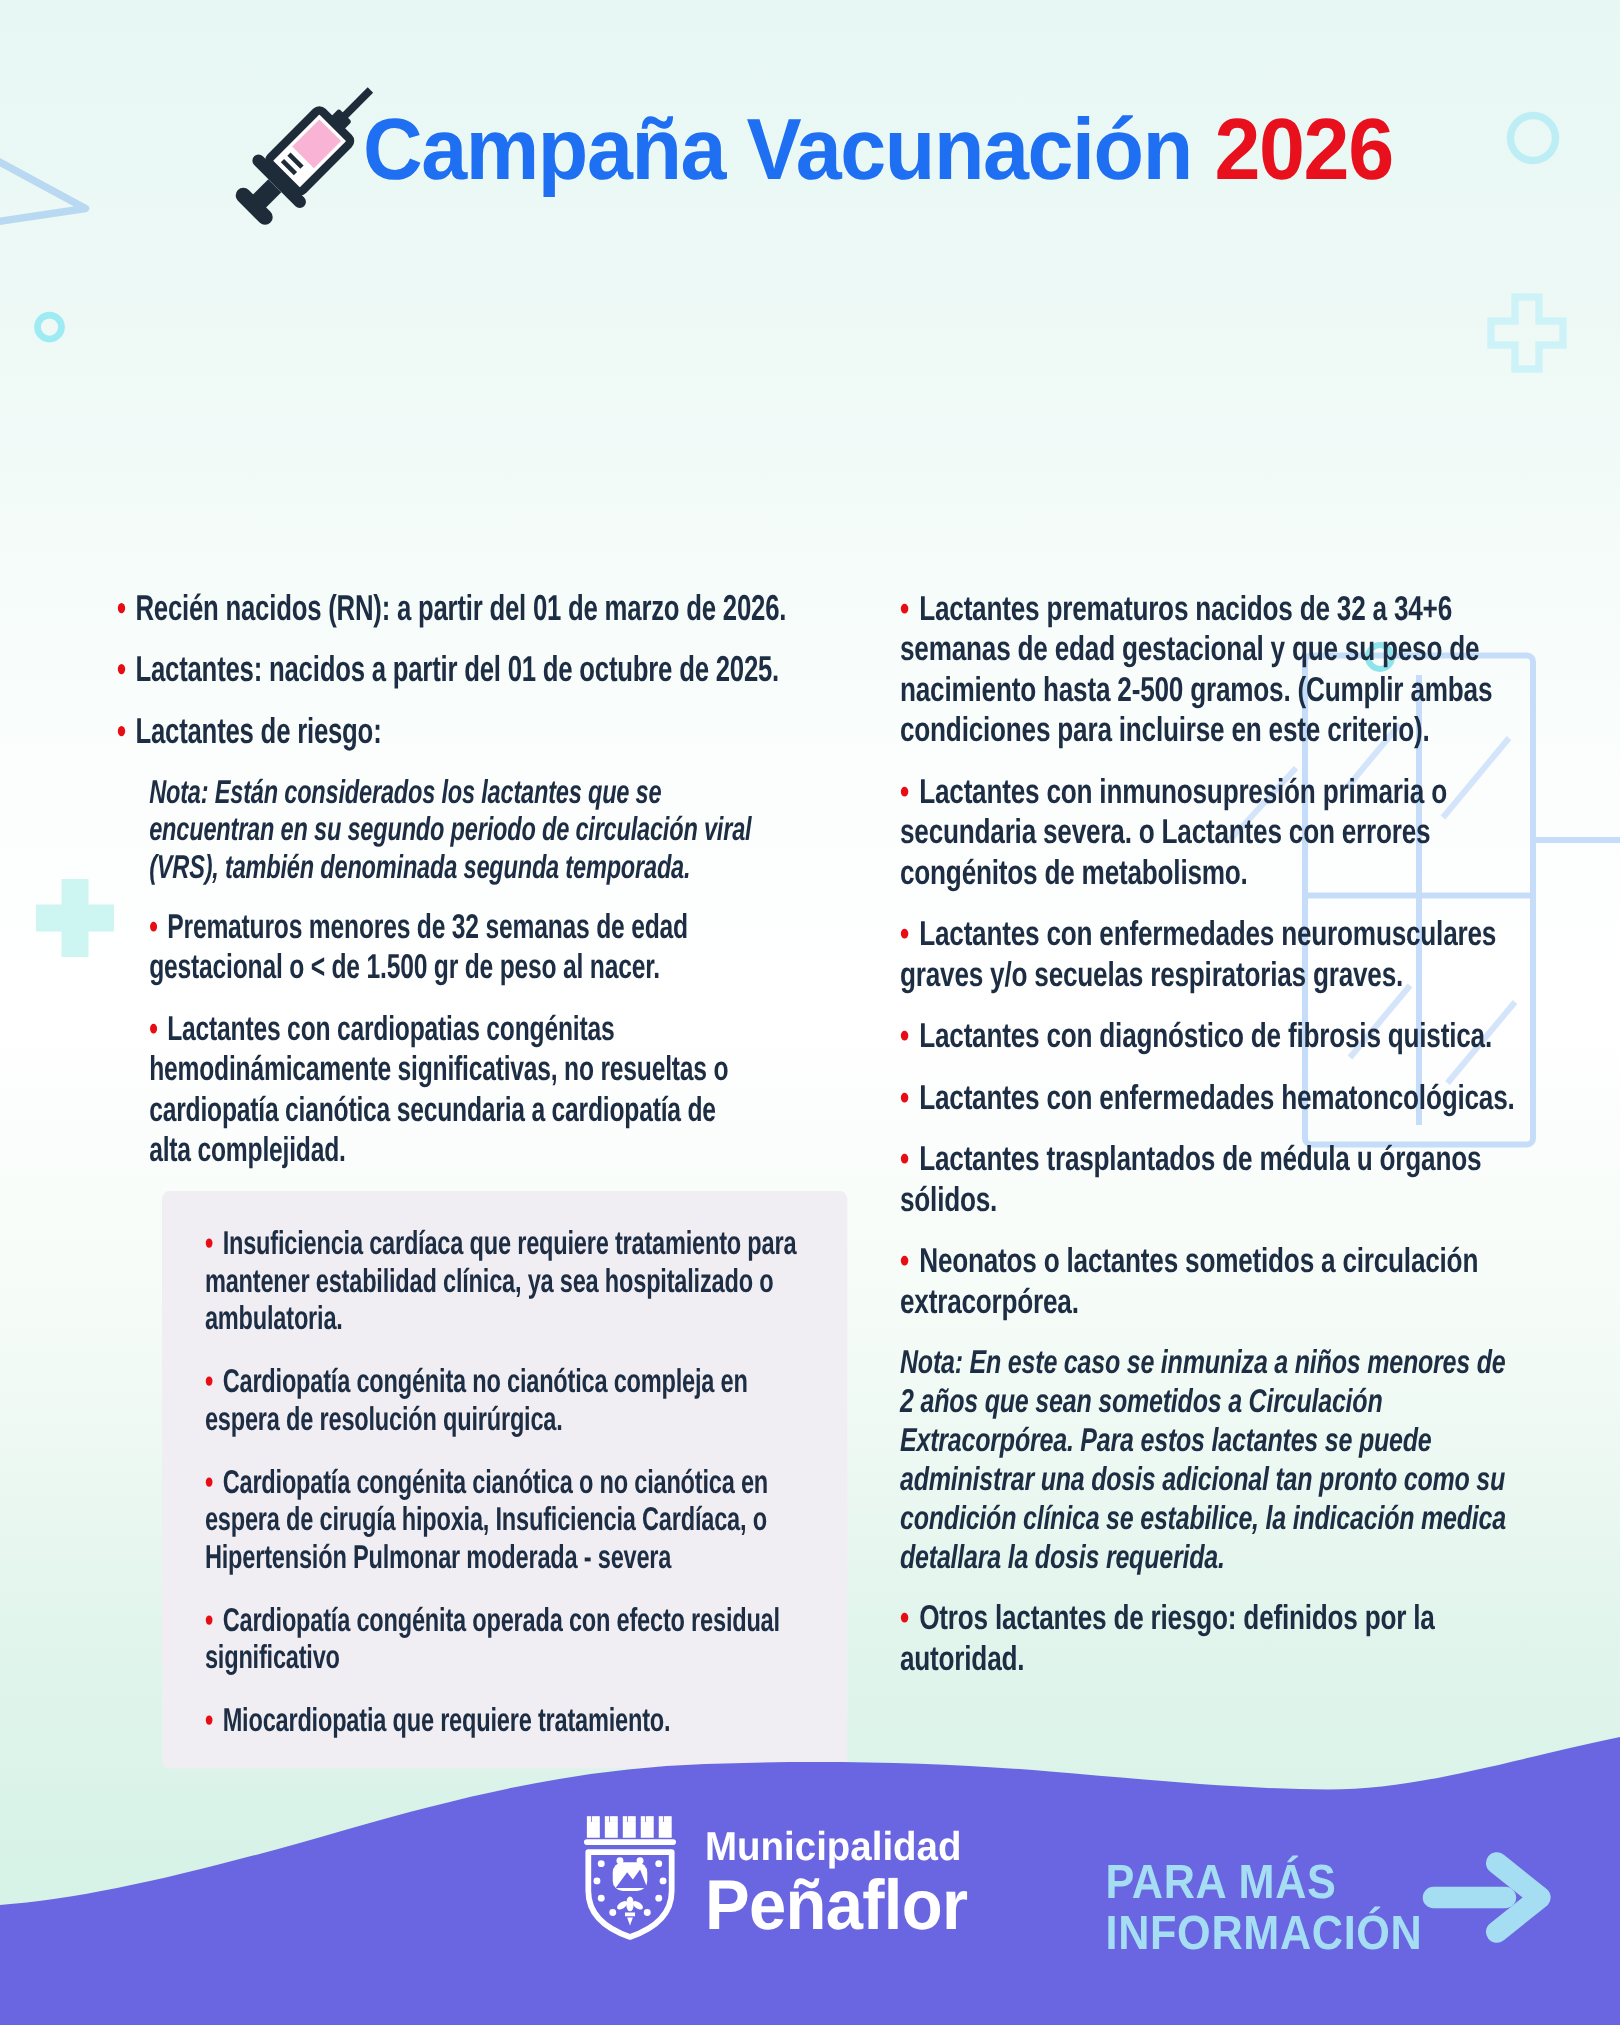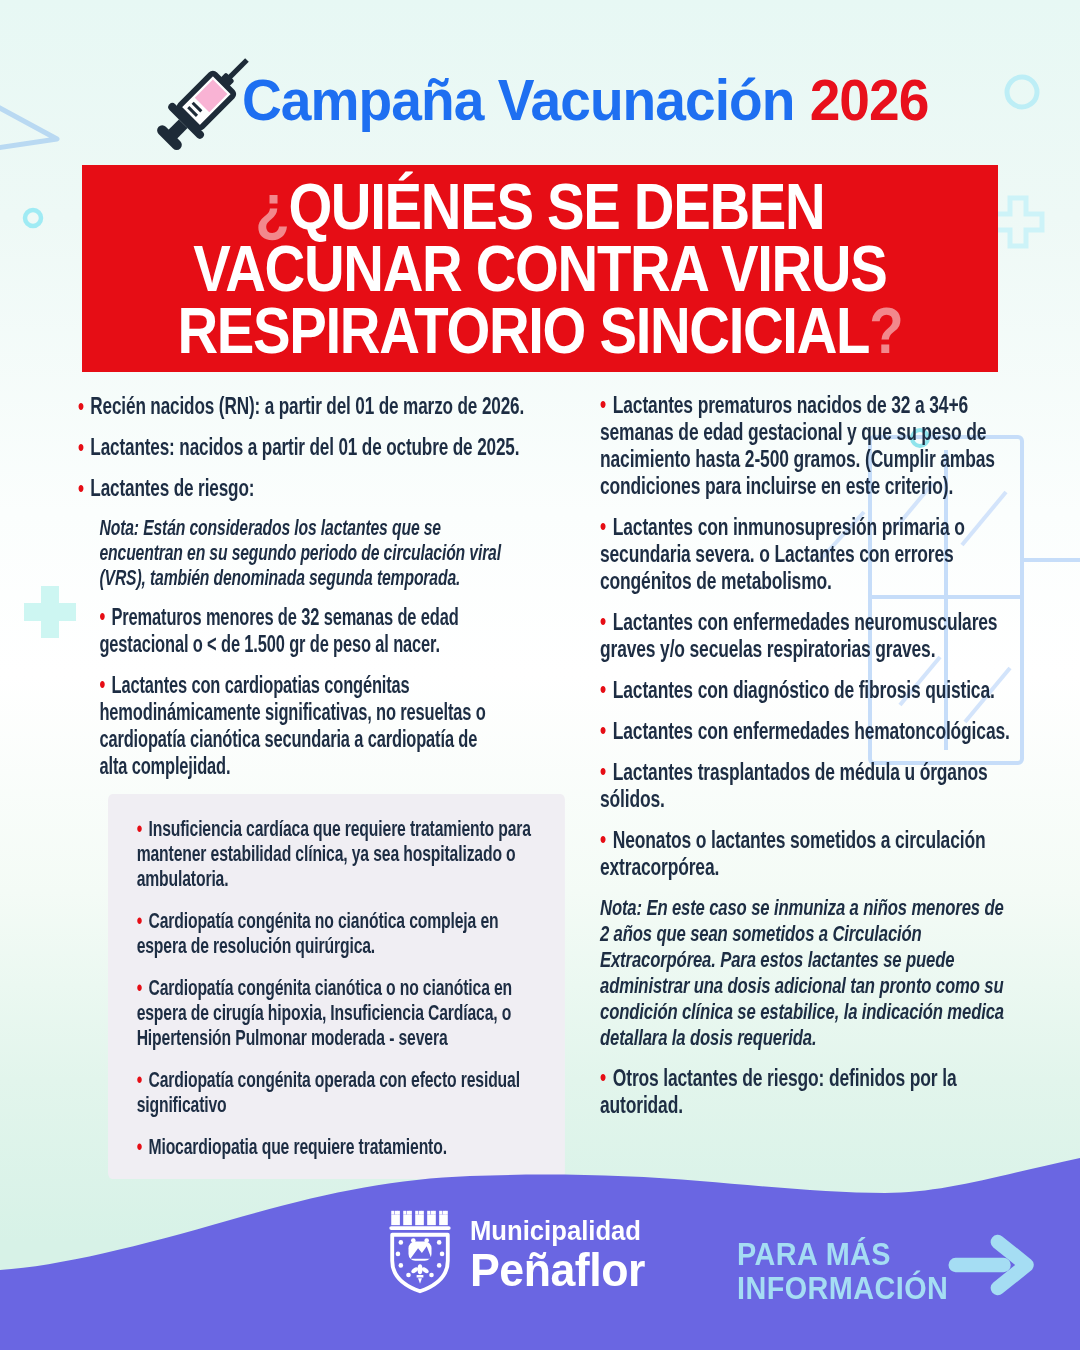--- a/index.html
+++ b/index.html
@@ -87,27 +87,20 @@
       <line x1="54" y1="75" x2="66" y2="75" stroke="#1e2b38" stroke-width="3"></line>
       <rect x="39" y="82" width="46" height="8" rx="4" fill="#1e2b38"></rect>
       <rect x="56" y="90" width="12" height="15" fill="#1e2b38"></rect>
       <rect x="47" y="104" width="30" height="10" rx="5" fill="#1e2b38"></rect>
     </g>
   </svg>
   <div class="hdr-title">
     <span class="t-blue">Campaña Vacunación</span><span class="t-red">2026</span>
   </div>
 
-  <div class="banner">
-    <div class="banner-text">
-      <div><span class="pink">¿</span><span>QUIÉNES SE DEBEN</span></div>
-      <div>VACUNAR CONTRA VIRUS</div>
-      <div><span>RESPIRATORIO SINCICIAL</span><span class="pink">?</span></div>
-    </div>
-  </div>
 
   <div class="col col-left">
     <div class="mb"><span class="dot">•</span><span>Recién nacidos (RN): a partir del 01 de marzo de 2026.</span></div>
     <div class="mb"><span class="dot">•</span><span>Lactantes: nacidos a partir del 01 de octubre de 2025.</span></div>
     <div class="mb"><span class="dot">•</span><span>Lactantes de riesgo:</span></div>
     <div class="nota">Nota: Están considerados los lactantes que se encuentran en su segundo periodo de circulación viral (VRS), también denominada segunda temporada.</div>
     <div class="sub"><span class="dot">•</span><span>Prematuros menores de 32 semanas de edad gestacional o &lt; de 1.500 gr de peso al nacer.</span></div>
     <div class="sub"><span class="dot">•</span><span>Lactantes con cardiopatias congénitas hemodinámicamente significativas, no resueltas o cardiopatía cianótica secundaria a cardiopatía de alta complejidad.</span></div>
     <div class="riskbox">
       <div class="boxitem"><span class="dot">•</span><span>Insuficiencia cardíaca que requiere tratamiento para mantener estabilidad clínica, ya sea hospitalizado o ambulatoria.</span></div>

